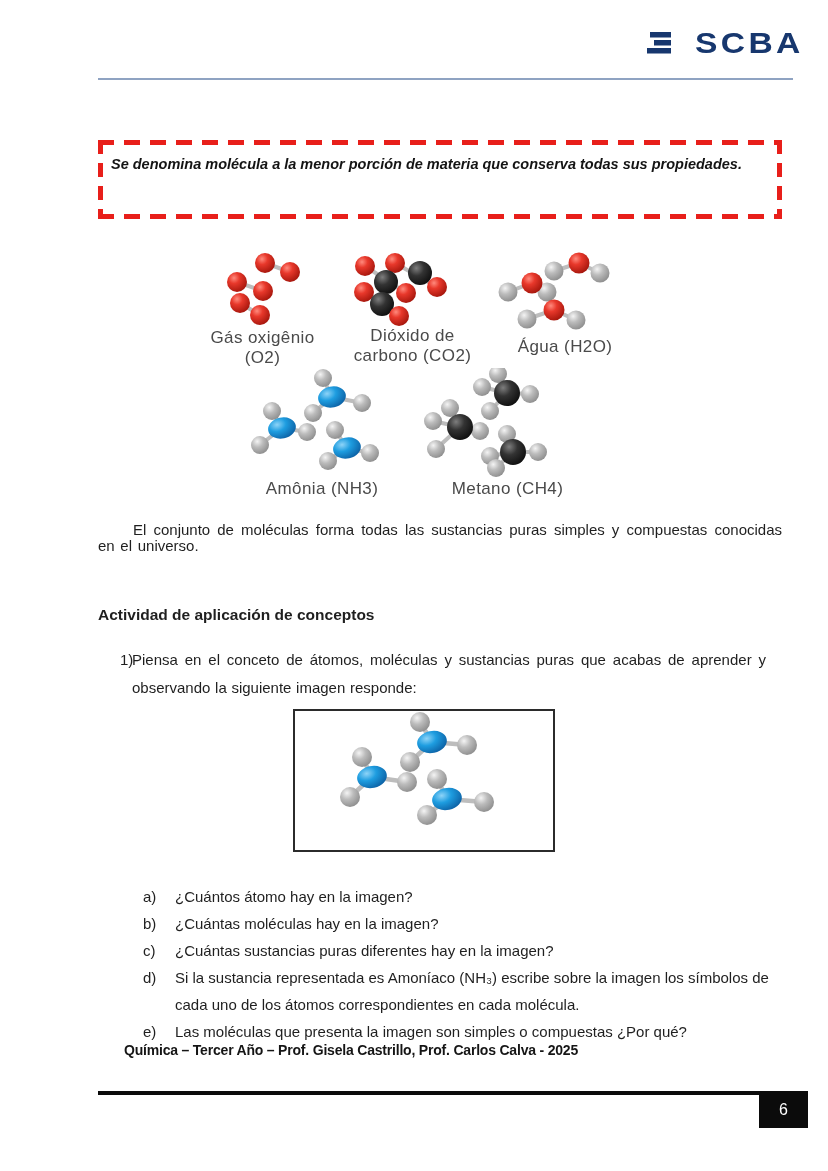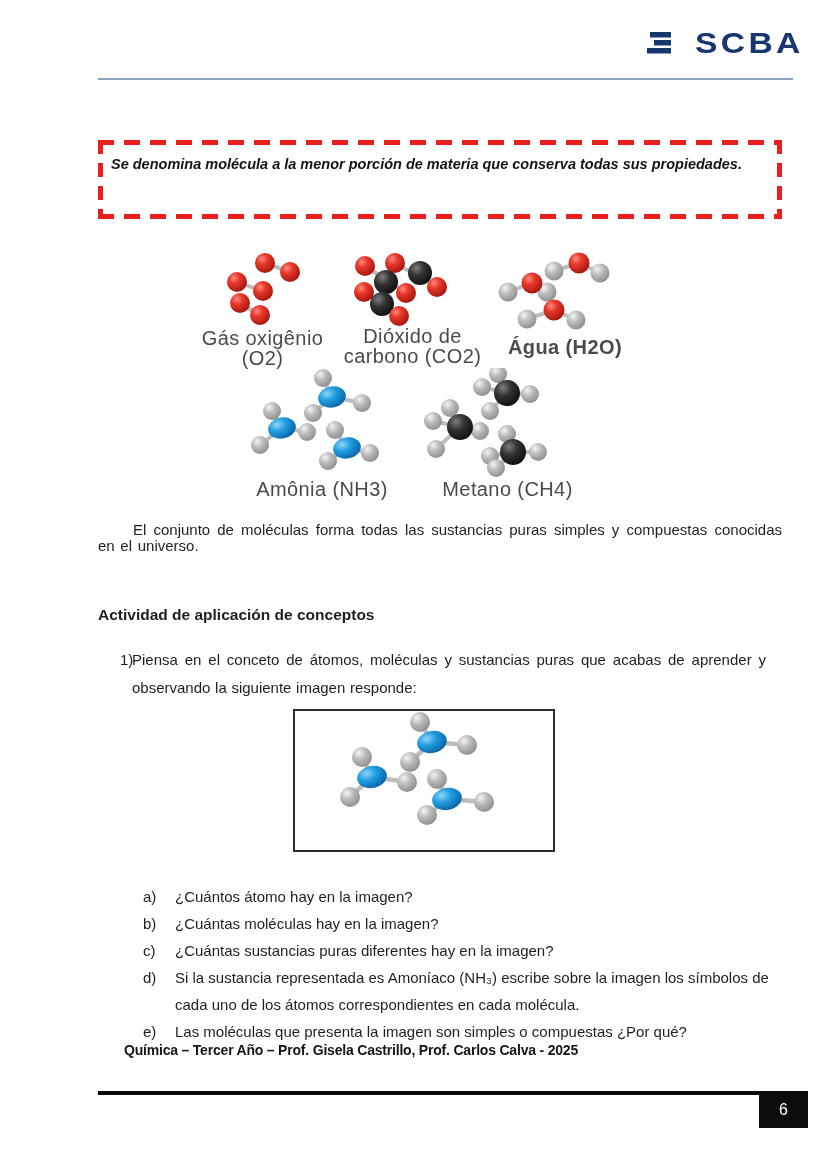--- a/index.html
+++ b/index.html
@@ -25,21 +25,21 @@
   .dash-v { position:absolute; top:0; height:100%; width:5px;
     background:repeating-linear-gradient(180deg,#e81f1a 0 14px,transparent 14px 23px); }
   .dash-top{top:0;} .dash-bottom{bottom:0;} .dash-left{left:0;} .dash-right{right:0;}
   .def-text { position:absolute; left:13px; top:9px; width:660px;
     font-size:14.5px; font-weight:bold; font-style:italic; line-height:30px; color:#141414; }
   .def-line { white-space:nowrap; }
 
   
   .mol-block { position:absolute; }
   .mol-label { position:absolute; text-align:center; color:#4a4a4a;
-    font-size:20px; line-height:20px; letter-spacing:.4px; }
+    font-size:17px; line-height:20px; letter-spacing:.4px; }
 
   
   .paragraph { position:absolute; left:98px; top:522px; width:684px;
     font-size:15px; line-height:16px; text-align:justify; text-indent:35px; word-spacing:1.5px; }
   .heading { position:absolute; left:98px; top:606px; font-size:15.5px; font-weight:bold; }
   .item1 { position:absolute; left:120px; top:646px; width:662px; font-size:15px; line-height:28px; }
   .item1 .num { position:absolute; left:0; top:0; }
   .item1 .txt { margin-left:12px; width:634px; text-align:justify; word-spacing:.5px; }
 
   
@@ -167,21 +167,21 @@
         <circle cx="105" cy="23" r="9.5" fill="url(#gGray)"></circle>
         <circle cx="84" cy="13" r="10.5" fill="url(#gRed)"></circle>
       <circle cx="13" cy="42" r="9.5" fill="url(#gGray)"></circle>
         <circle cx="52" cy="42" r="9.5" fill="url(#gGray)"></circle>
         <circle cx="37" cy="33" r="10.5" fill="url(#gRed)"></circle>
       <circle cx="32" cy="69" r="9.5" fill="url(#gGray)"></circle>
         <circle cx="81" cy="70" r="9.5" fill="url(#gGray)"></circle>
         <circle cx="59" cy="60" r="10.5" fill="url(#gRed)"></circle>
     </svg>
   </div>
-  <div class="mol-label" style="left:490px; top:337px; width:150px;font-weight:bold;">
+  <div class="mol-label" style="left:490px; top:337px; width:150px;">
     <div>Água (H2O)</div>
     <div></div>
   </div>
 
   <div class="mol-block" style="left:250px; top:368px;">
     <svg width="145" height="112" viewBox="0 0 145 112">
       <g stroke="#bdbdbd" stroke-width="4" stroke-linecap="round">
         <line x1="82" y1="29" x2="73" y2="10"></line>
           <line x1="82" y1="29" x2="112" y2="35"></line>
           <line x1="82" y1="29" x2="63" y2="45"></line>

